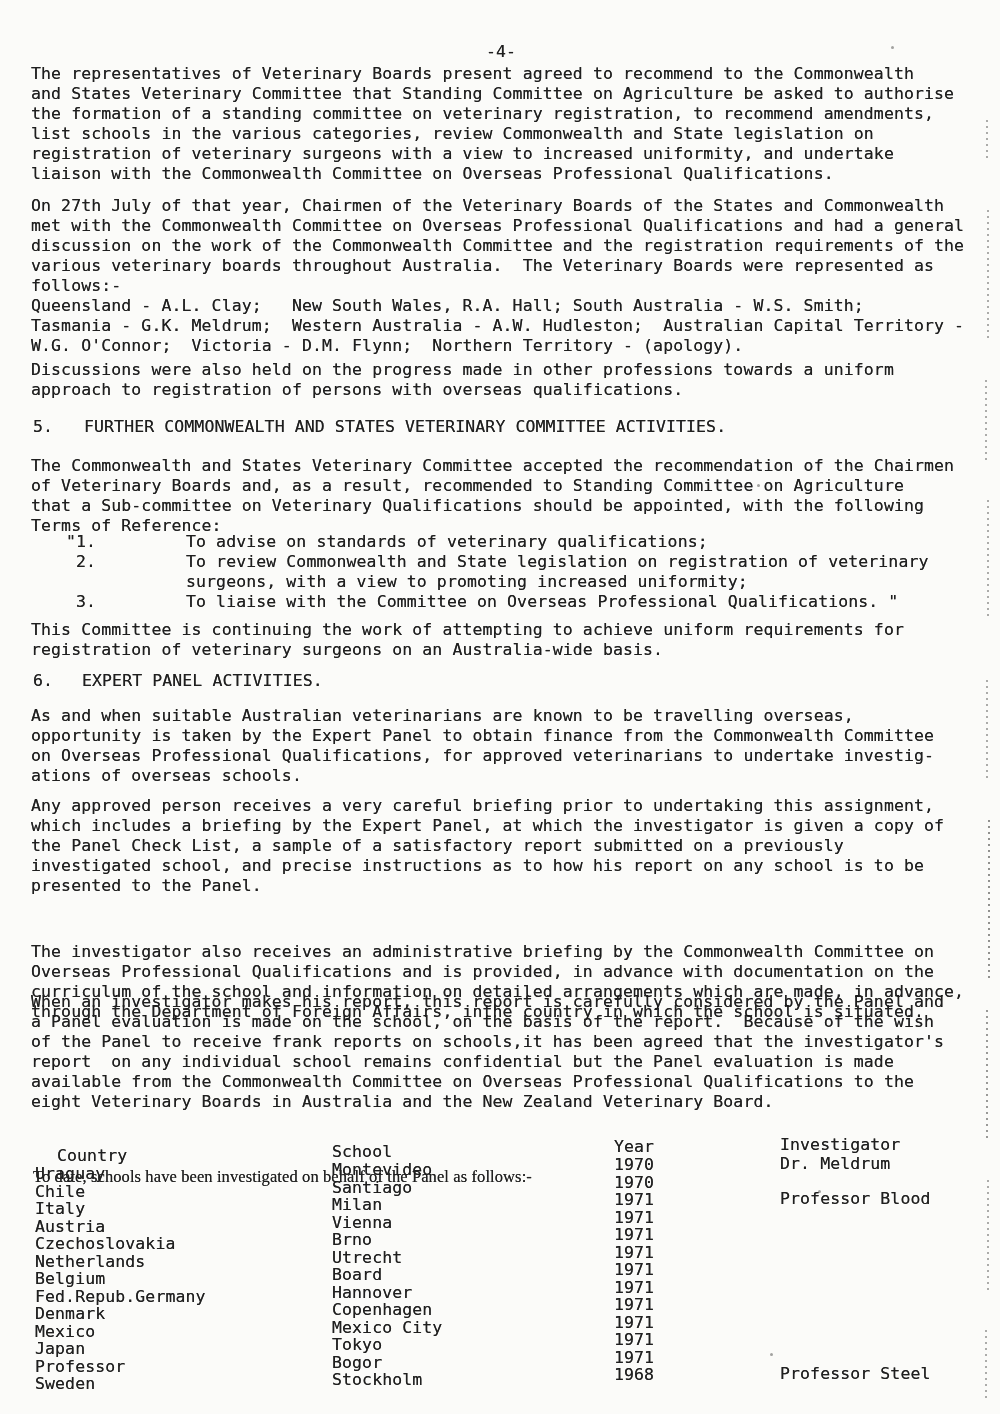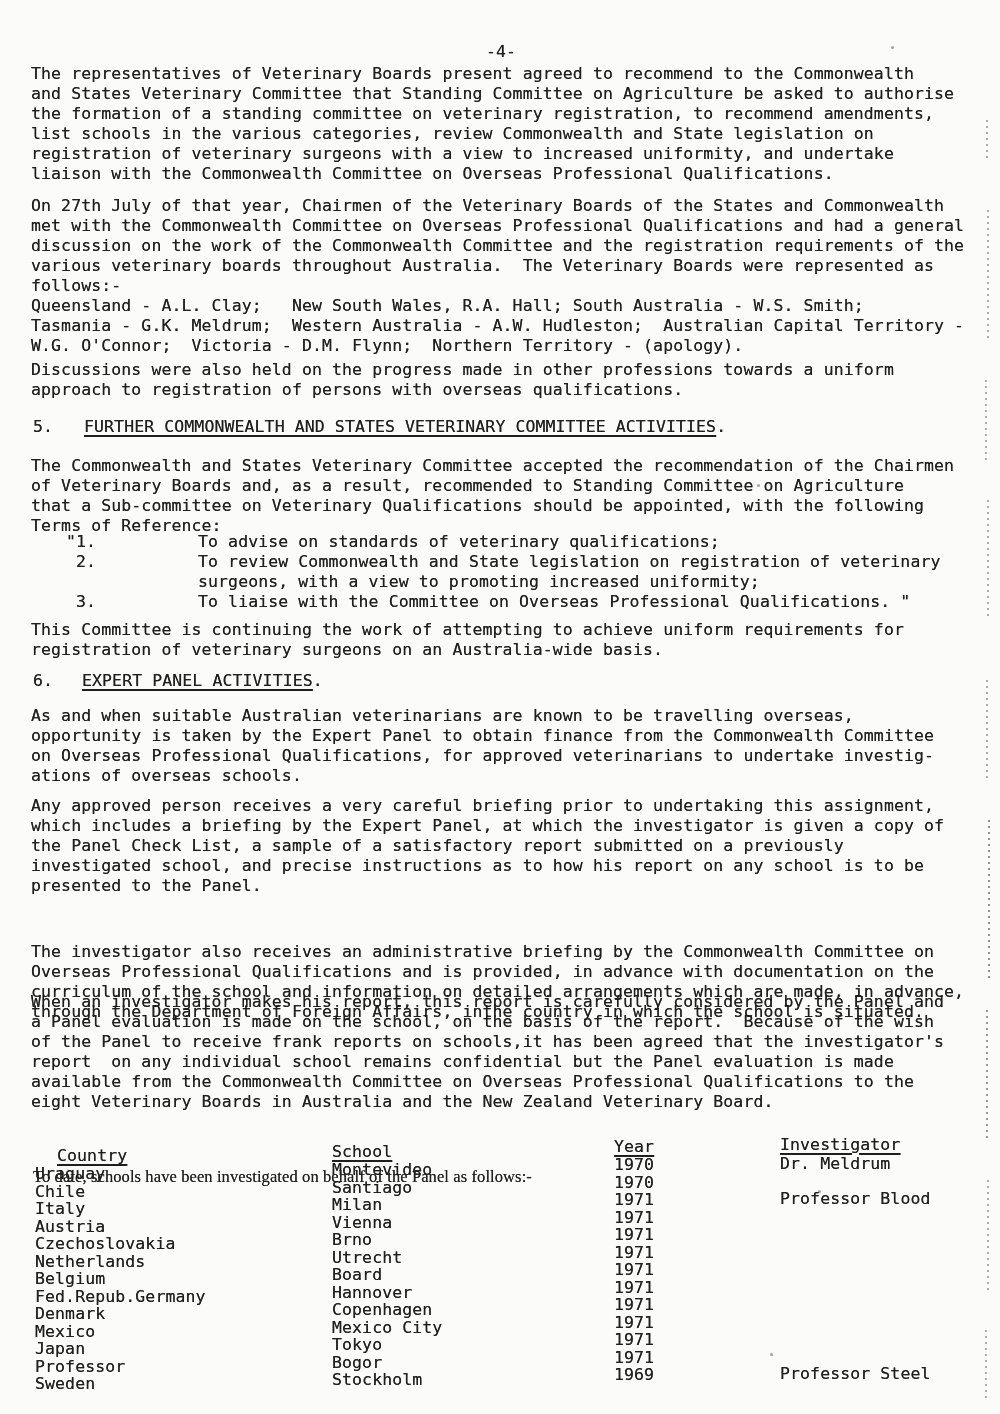--- a/index.html
+++ b/index.html
@@ -17,30 +17,29 @@
     text-shadow:0 0 0.6px rgba(25,25,25,0.75);
   }
   .blk{
     position:absolute;
     white-space:pre;
     font-size:16.5px;
     line-height:20px;
     letter-spacing:0.1px;
   }
   .u{
-    text-decoration:underline;
     text-underline-offset:3px;
     text-decoration-thickness:1.5px;
   }
   
   .terms{position:absolute;left:66px;top:532px;}
   .term{display:flex;font-size:16.5px;line-height:20px;letter-spacing:0.1px;}
   .tnum{flex:none;width:120px;white-space:pre;}
   .term:nth-child(2) .tnum,.term:nth-child(3) .tnum{padding-left:10px;box-sizing:border-box;}
-  .ttxt{white-space:pre;margin-left:12px;}
+  .ttxt{white-space:pre;}
   
   .thead{position:absolute;left:35px;top:1145px;width:930px;height:20px;}
   .trow{position:absolute;left:35px;width:930px;height:18px;}
   .tc{position:absolute;white-space:pre;font-size:16.5px;line-height:17.5px;letter-spacing:0.1px;}
   .col-c{left:22px;top:2px;}
   .col-s{left:297px;top:-2px;}
   .col-y{left:579px;top:-7px;}
   .col-i{left:745px;top:-9px;}
   .trow .col-c{left:0;top:1px;}
   .trow .col-s{left:297px;top:-3px;}
@@ -205,21 +204,21 @@
     </div>
     <div class="trow" style="top:1357px;">
       <span class="tc col-c">Professor</span>
       <span class="tc col-s">Bogor</span>
       <span class="tc col-y">1971</span>
       <span class="tc col-i"></span>
     </div>
     <div class="trow" style="top:1374px;">
       <span class="tc col-c">Sweden</span>
       <span class="tc col-s">Stockholm</span>
-      <span class="tc col-y">1969</span>
+      <span class="tc col-y">1968</span>
       <span class="tc col-i">Professor Steel</span>
     </div>
   </div>
 
   <i class="noise-strip" style="left:986px;top:120px;height:40px;"></i>
   <i class="noise-strip" style="left:987px;top:210px;height:130px;"></i>
   <i class="noise-strip" style="left:985px;top:380px;height:80px;"></i>
   <i class="noise-strip" style="left:987px;top:500px;height:120px;"></i>
   <i class="noise-strip" style="left:986px;top:680px;height:100px;"></i>
   <i class="noise-strip" style="left:988px;top:820px;height:160px;opacity:.6;"></i>

